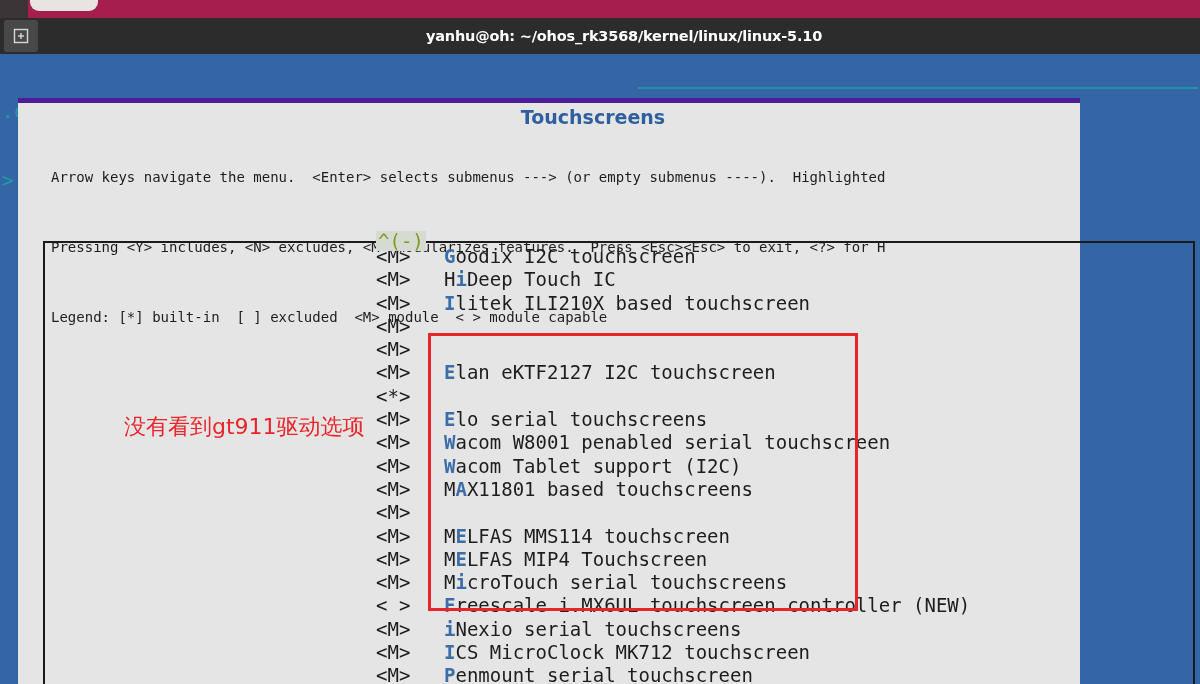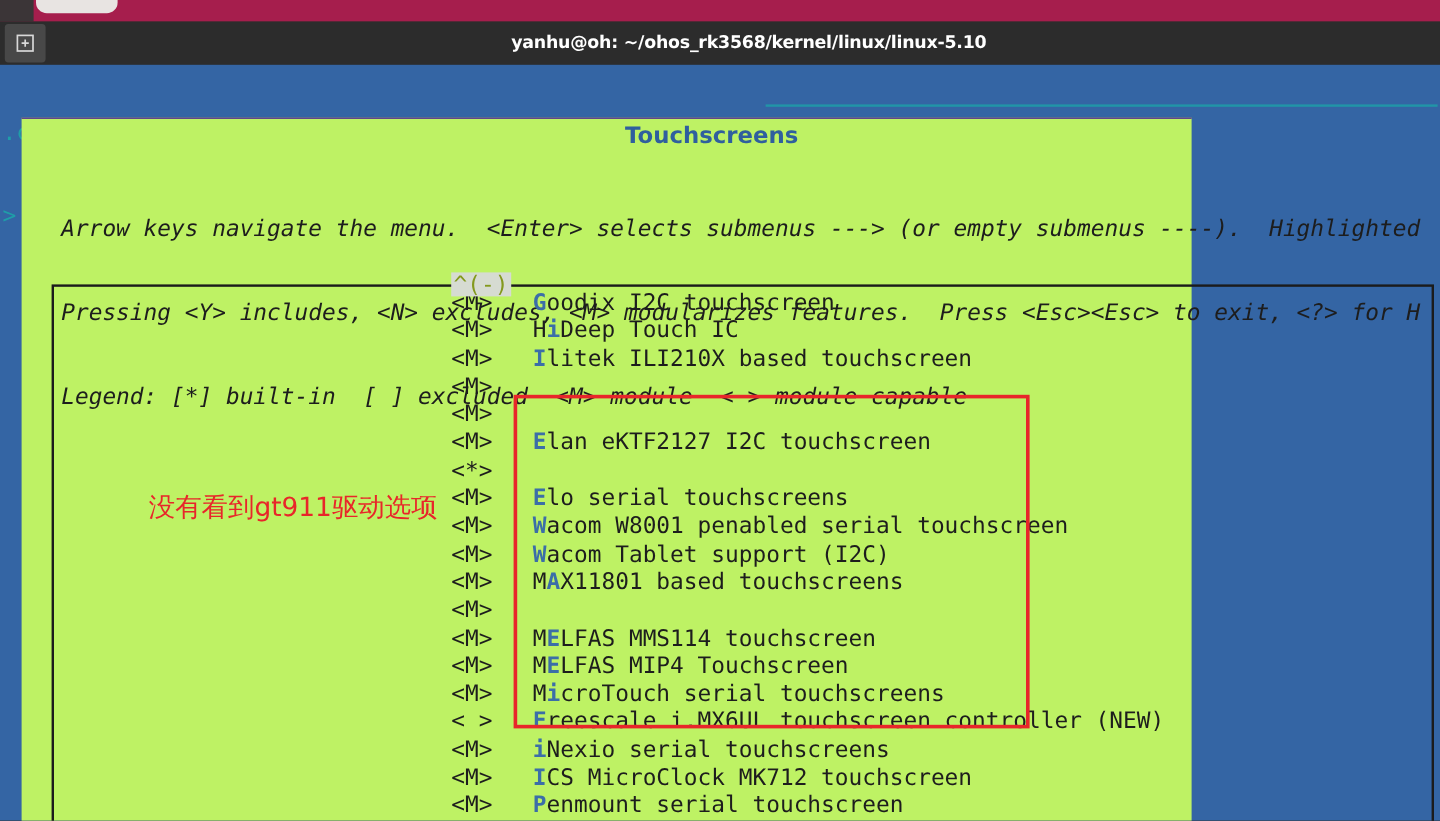--- a/index.html
+++ b/index.html
@@ -64,39 +64,38 @@
   }
   .mc-header .ln { display: block; height: 23px; }
   .breadcrumb-rule {
     position: absolute; left: 638px; top: 33px; width: 560px; height: 2px;
     background: #1f9ea8; opacity: 0.85;
   }
 
   
   .dialog {
     position: absolute; top: 44px; left: 18px;
-    width: 975px; height: 586px;
-    background: #bef264;
-    border-top: 1px solid #4c1d95;
+    width: 1062px; height: 586px;
+    background: #e5e5e5;
+    border-top: 5px solid #4c1d95;
     box-sizing: border-box;
   }
 
   .dlg-title {
     position: absolute; top: 3px; left: 0; width: 1150px;
     text-align: center;
     color: #2f5f9e; font-size: 19px; font-weight: bold;
     letter-spacing: 0px;
     font-family: "DejaVu Sans", "Liberation Sans", sans-serif;
   }
 
   .help-lines {
-    position: absolute; top: 34px; left: 33px;
-    color: #1d1d1d; font-size: 19px; line-height: 23.4px;
-    white-space: pre;
-    font-style: italic;
+    position: absolute; top: 16px; left: 33px;
+    color: #1d1d1d; font-size: 14px; line-height: 23.4px;
+    white-space: pre;
   }
 
   
   .menubox {
     position: absolute;
     top: 138px; left: 25px;
     width: 1152px; height: 450px;
     border: 2px solid #1b1b1b;
     box-sizing: border-box;
   }

